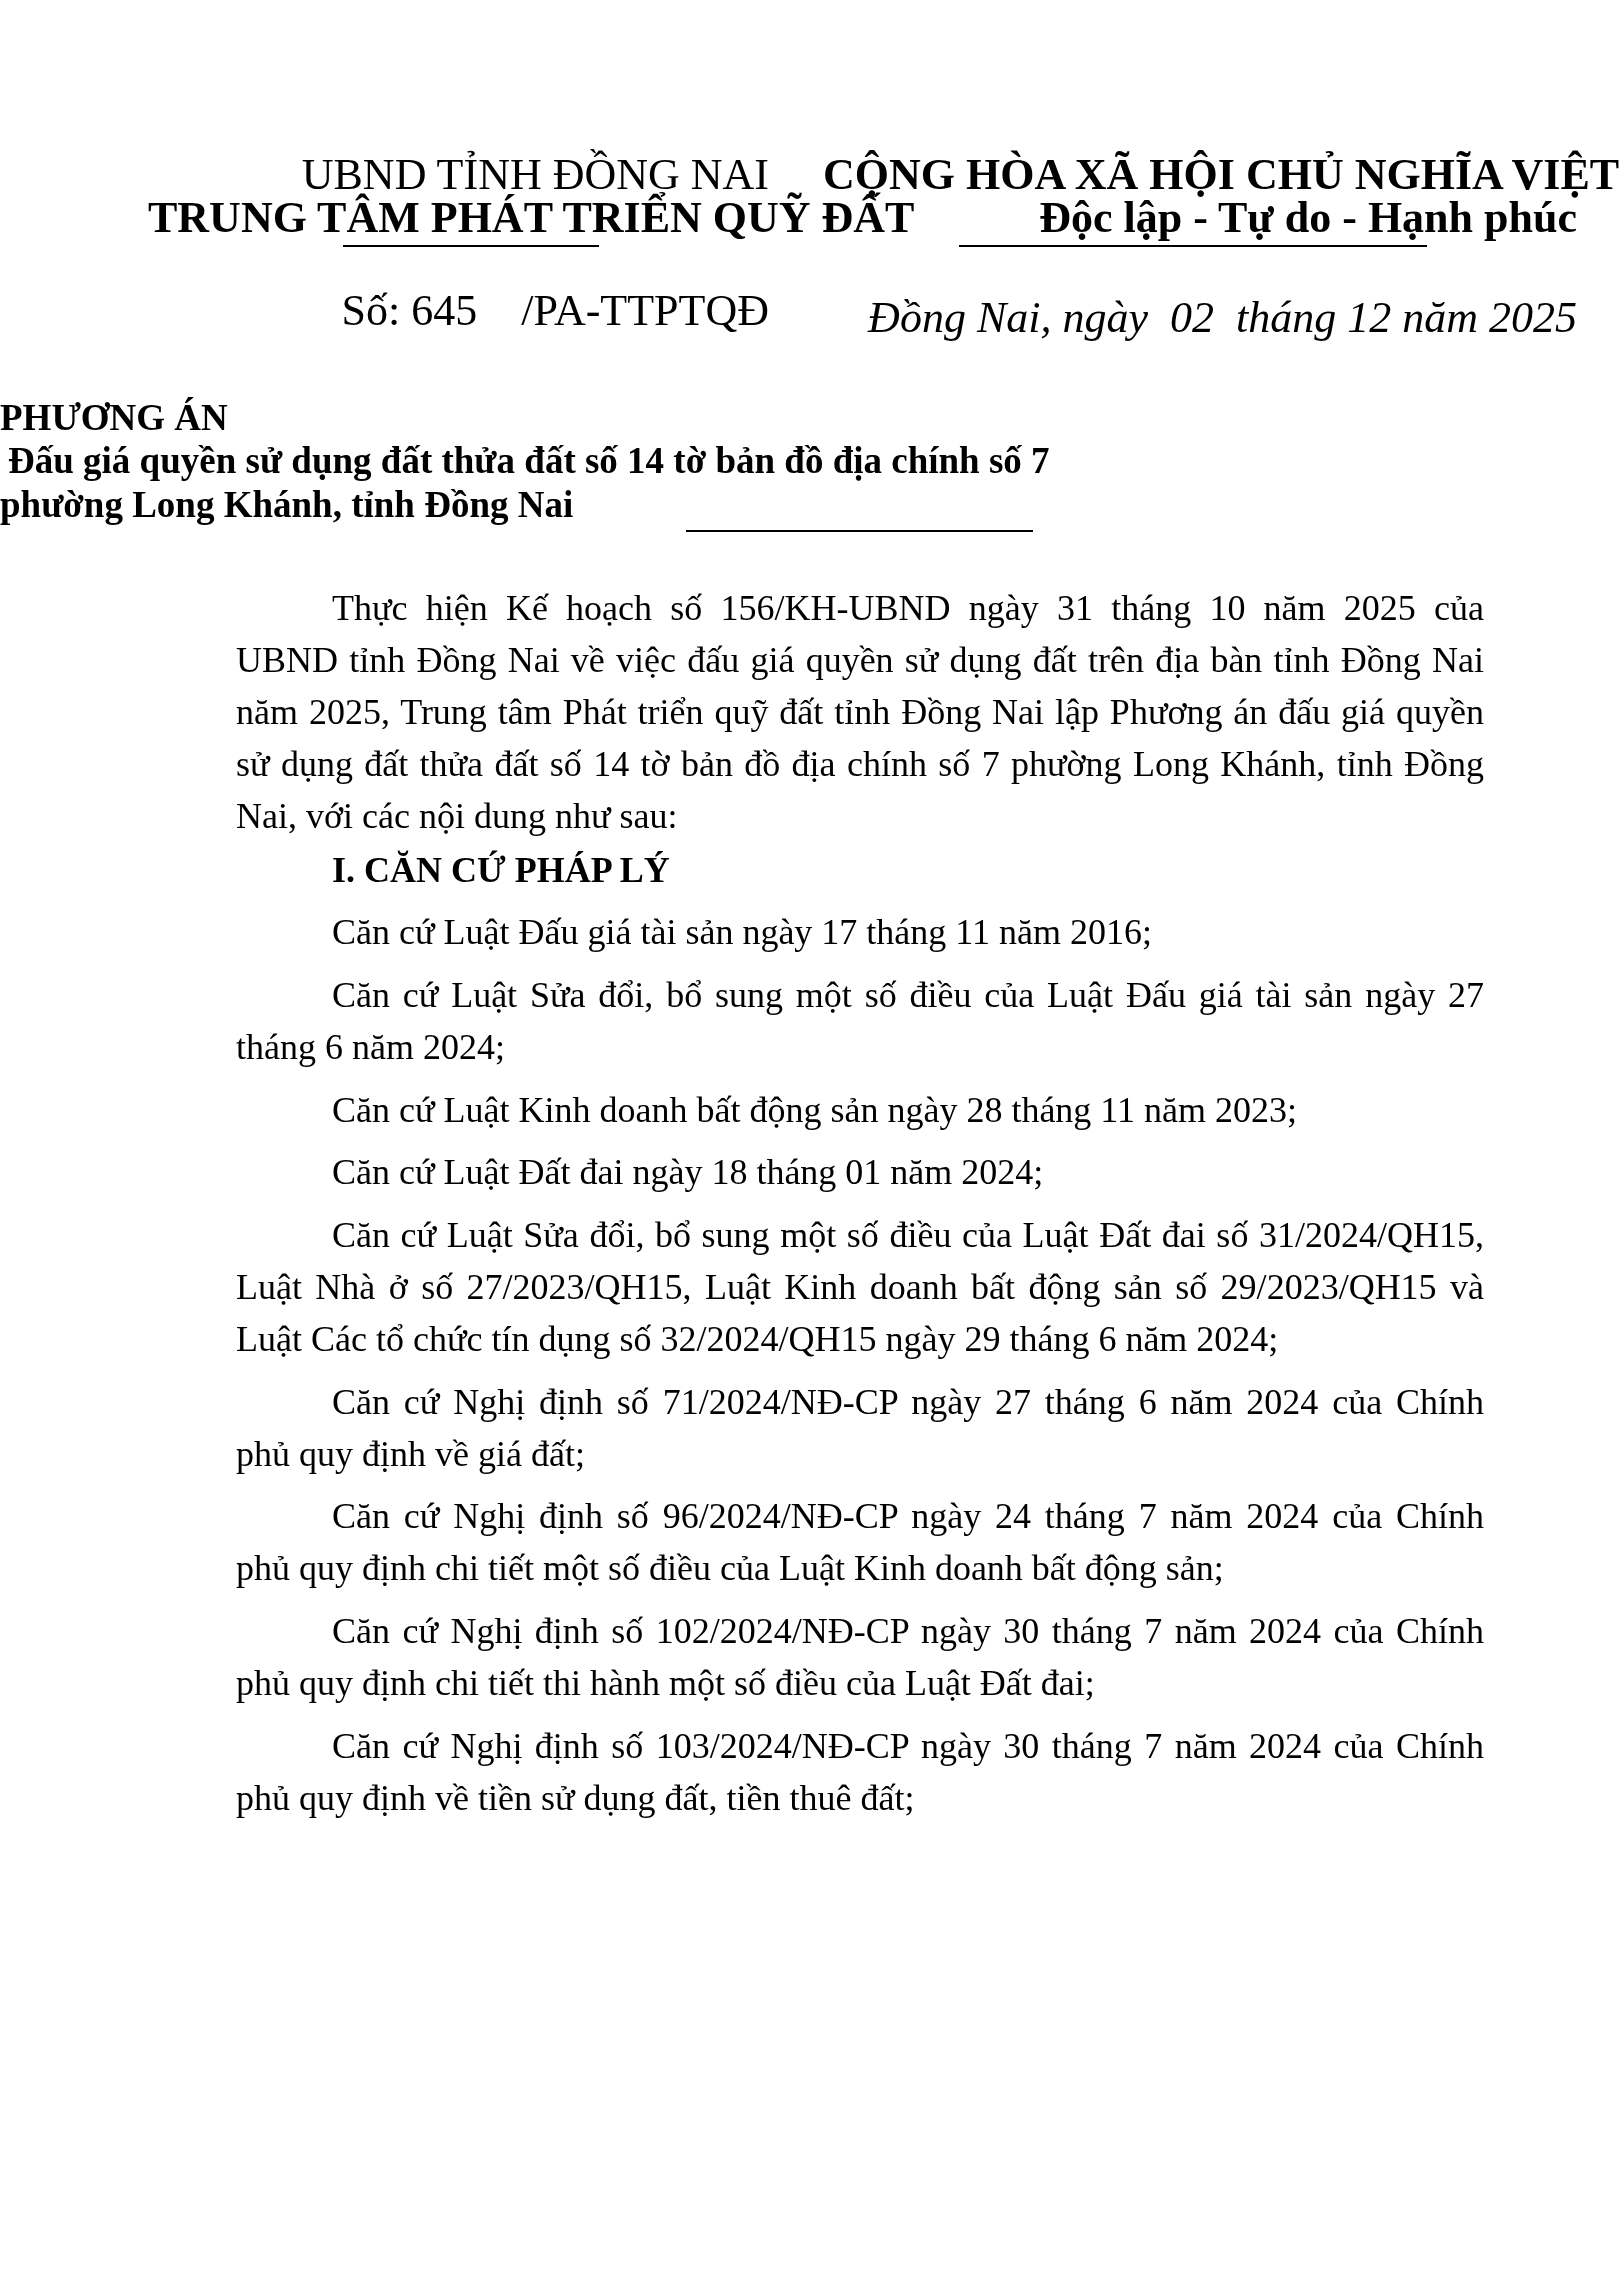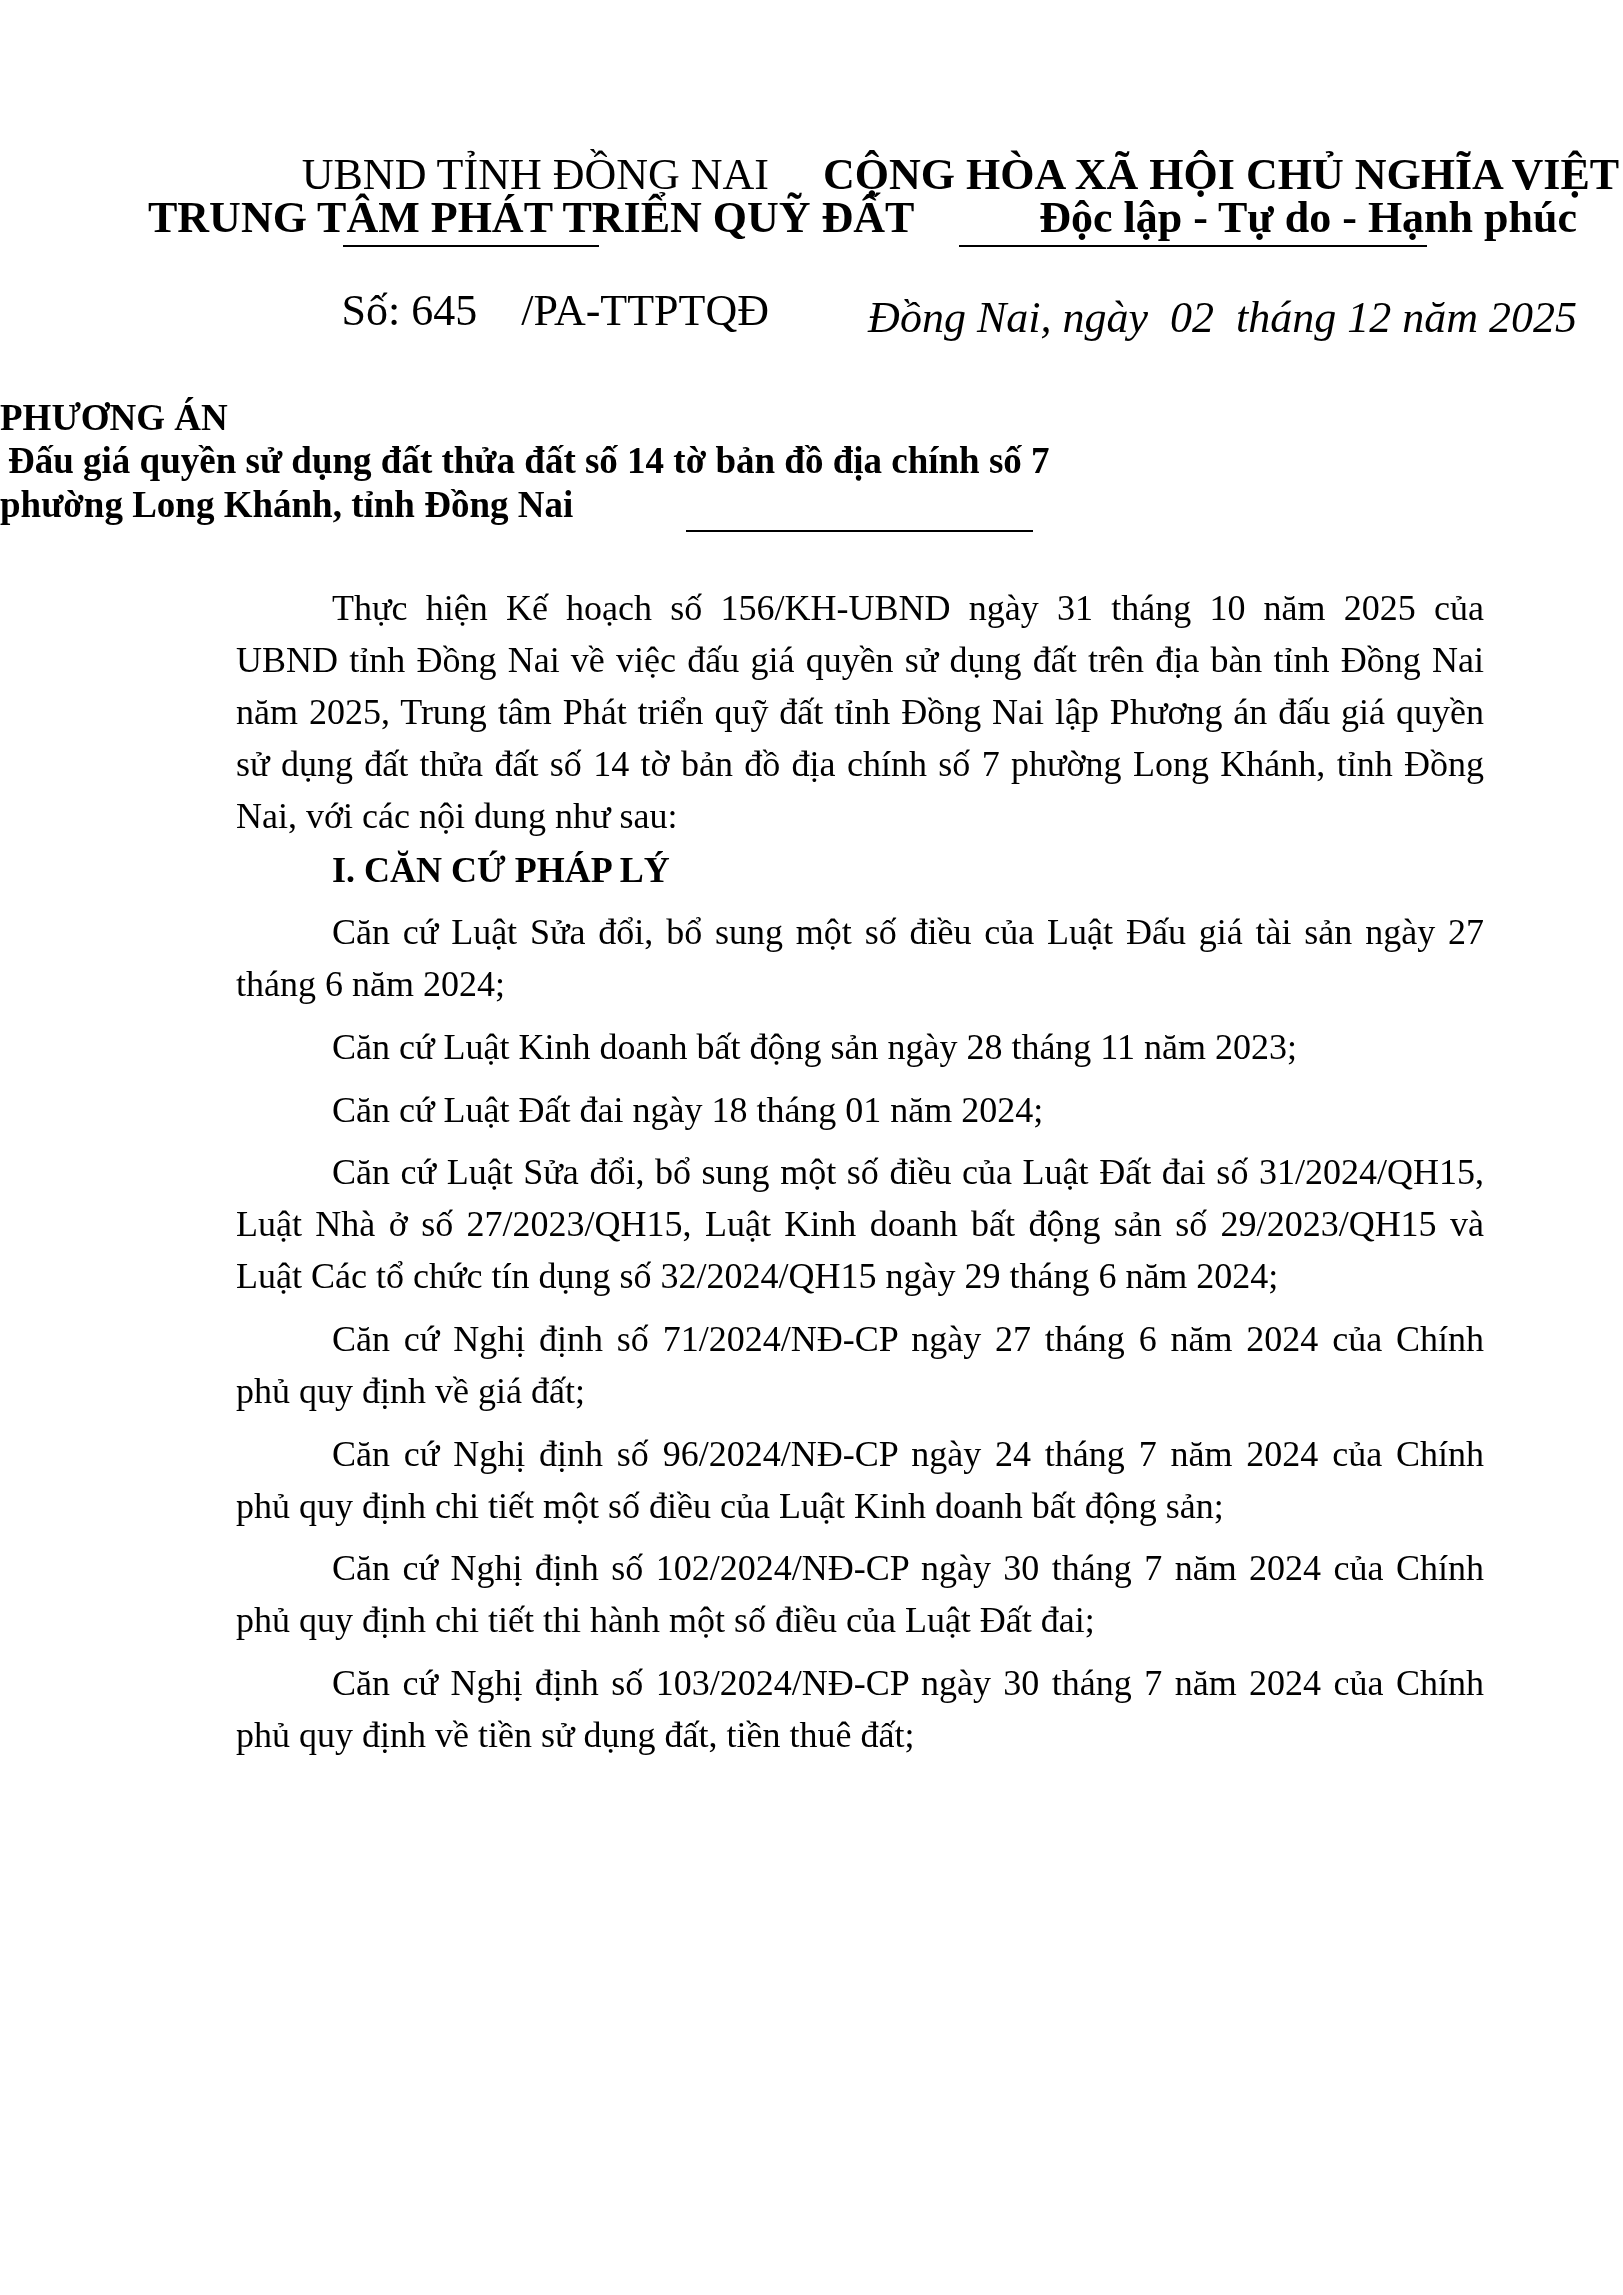--- a/index.html
+++ b/index.html
@@ -31,20 +31,21 @@
 <div class="abs hdr ital" style="left:823px; width:754px; top:289px; white-space:pre;margin-top:7px;">Đồng Nai, ngày  02  tháng 12 năm 2025</div>
 
 <div class="abs title" style="left:0; width:1624px; top:396px;">PHƯƠNG ÁN</div>
 <div class="abs title" style="left:8px; width:1588px; top:439px;">Đấu giá quyền sử dụng đất thửa đất số 14 tờ bản đồ địa chính số 7</div>
 <div class="abs title" style="left:0; width:1624px; top:483px;">phường Long Khánh, tỉnh Đồng Nai</div>
 <div class="rule" style="left:686px; width:347px; top:530px;"></div>
 
 <div class="body-text">
   <p class="para">Thực hiện Kế hoạch số 156/KH-UBND ngày 31 tháng 10 năm 2025 của UBND tỉnh Đồng Nai về việc đấu giá quyền sử dụng đất trên địa bàn tỉnh Đồng Nai năm 2025, Trung tâm Phát triển quỹ đất tỉnh Đồng Nai lập Phương án đấu giá quyền sử dụng đất thửa đất số 14 tờ bản đồ địa chính số 7 phường Long Khánh, tỉnh Đồng Nai, với các nội dung như sau:</p>
   <p class="heading" style="margin-top:1.5px;">I. CĂN CỨ PHÁP LÝ</p>
+  <p class="para gap">Căn cứ Luật Đấu giá tài sản ngày 17 tháng 11 năm 2016;</p>
   <p class="para gap">Căn cứ Luật Sửa đổi, bổ sung một số điều của Luật Đấu giá tài sản ngày 27 tháng 6 năm 2024;</p>
   <p class="para gap">Căn cứ Luật Kinh doanh bất động sản ngày 28 tháng 11 năm 2023;</p>
   <p class="para gap">Căn cứ Luật Đất đai ngày 18 tháng 01 năm 2024;</p>
   <p class="para gap">Căn cứ Luật Sửa đổi, bổ sung một số điều của Luật Đất đai số 31/2024/QH15, Luật Nhà ở số 27/2023/QH15, Luật Kinh doanh bất động sản số 29/2023/QH15 và Luật Các tổ chức tín dụng số 32/2024/QH15 ngày 29 tháng 6 năm 2024;</p>
   <p class="para gap">Căn cứ Nghị định số 71/2024/NĐ-CP ngày 27 tháng 6 năm 2024 của Chính phủ quy định về giá đất;</p>
   <p class="para gap">Căn cứ Nghị định số 96/2024/NĐ-CP ngày 24 tháng 7 năm 2024 của Chính phủ quy định chi tiết một số điều của Luật Kinh doanh bất động sản;</p>
   <p class="para gap">Căn cứ Nghị định số 102/2024/NĐ-CP ngày 30 tháng 7 năm 2024 của Chính phủ quy định chi tiết thi hành một số điều của Luật Đất đai;</p>
   <p class="para gap">Căn cứ Nghị định số 103/2024/NĐ-CP ngày 30 tháng 7 năm 2024 của Chính phủ quy định về tiền sử dụng đất, tiền thuê đất;</p>
 </div>
 

